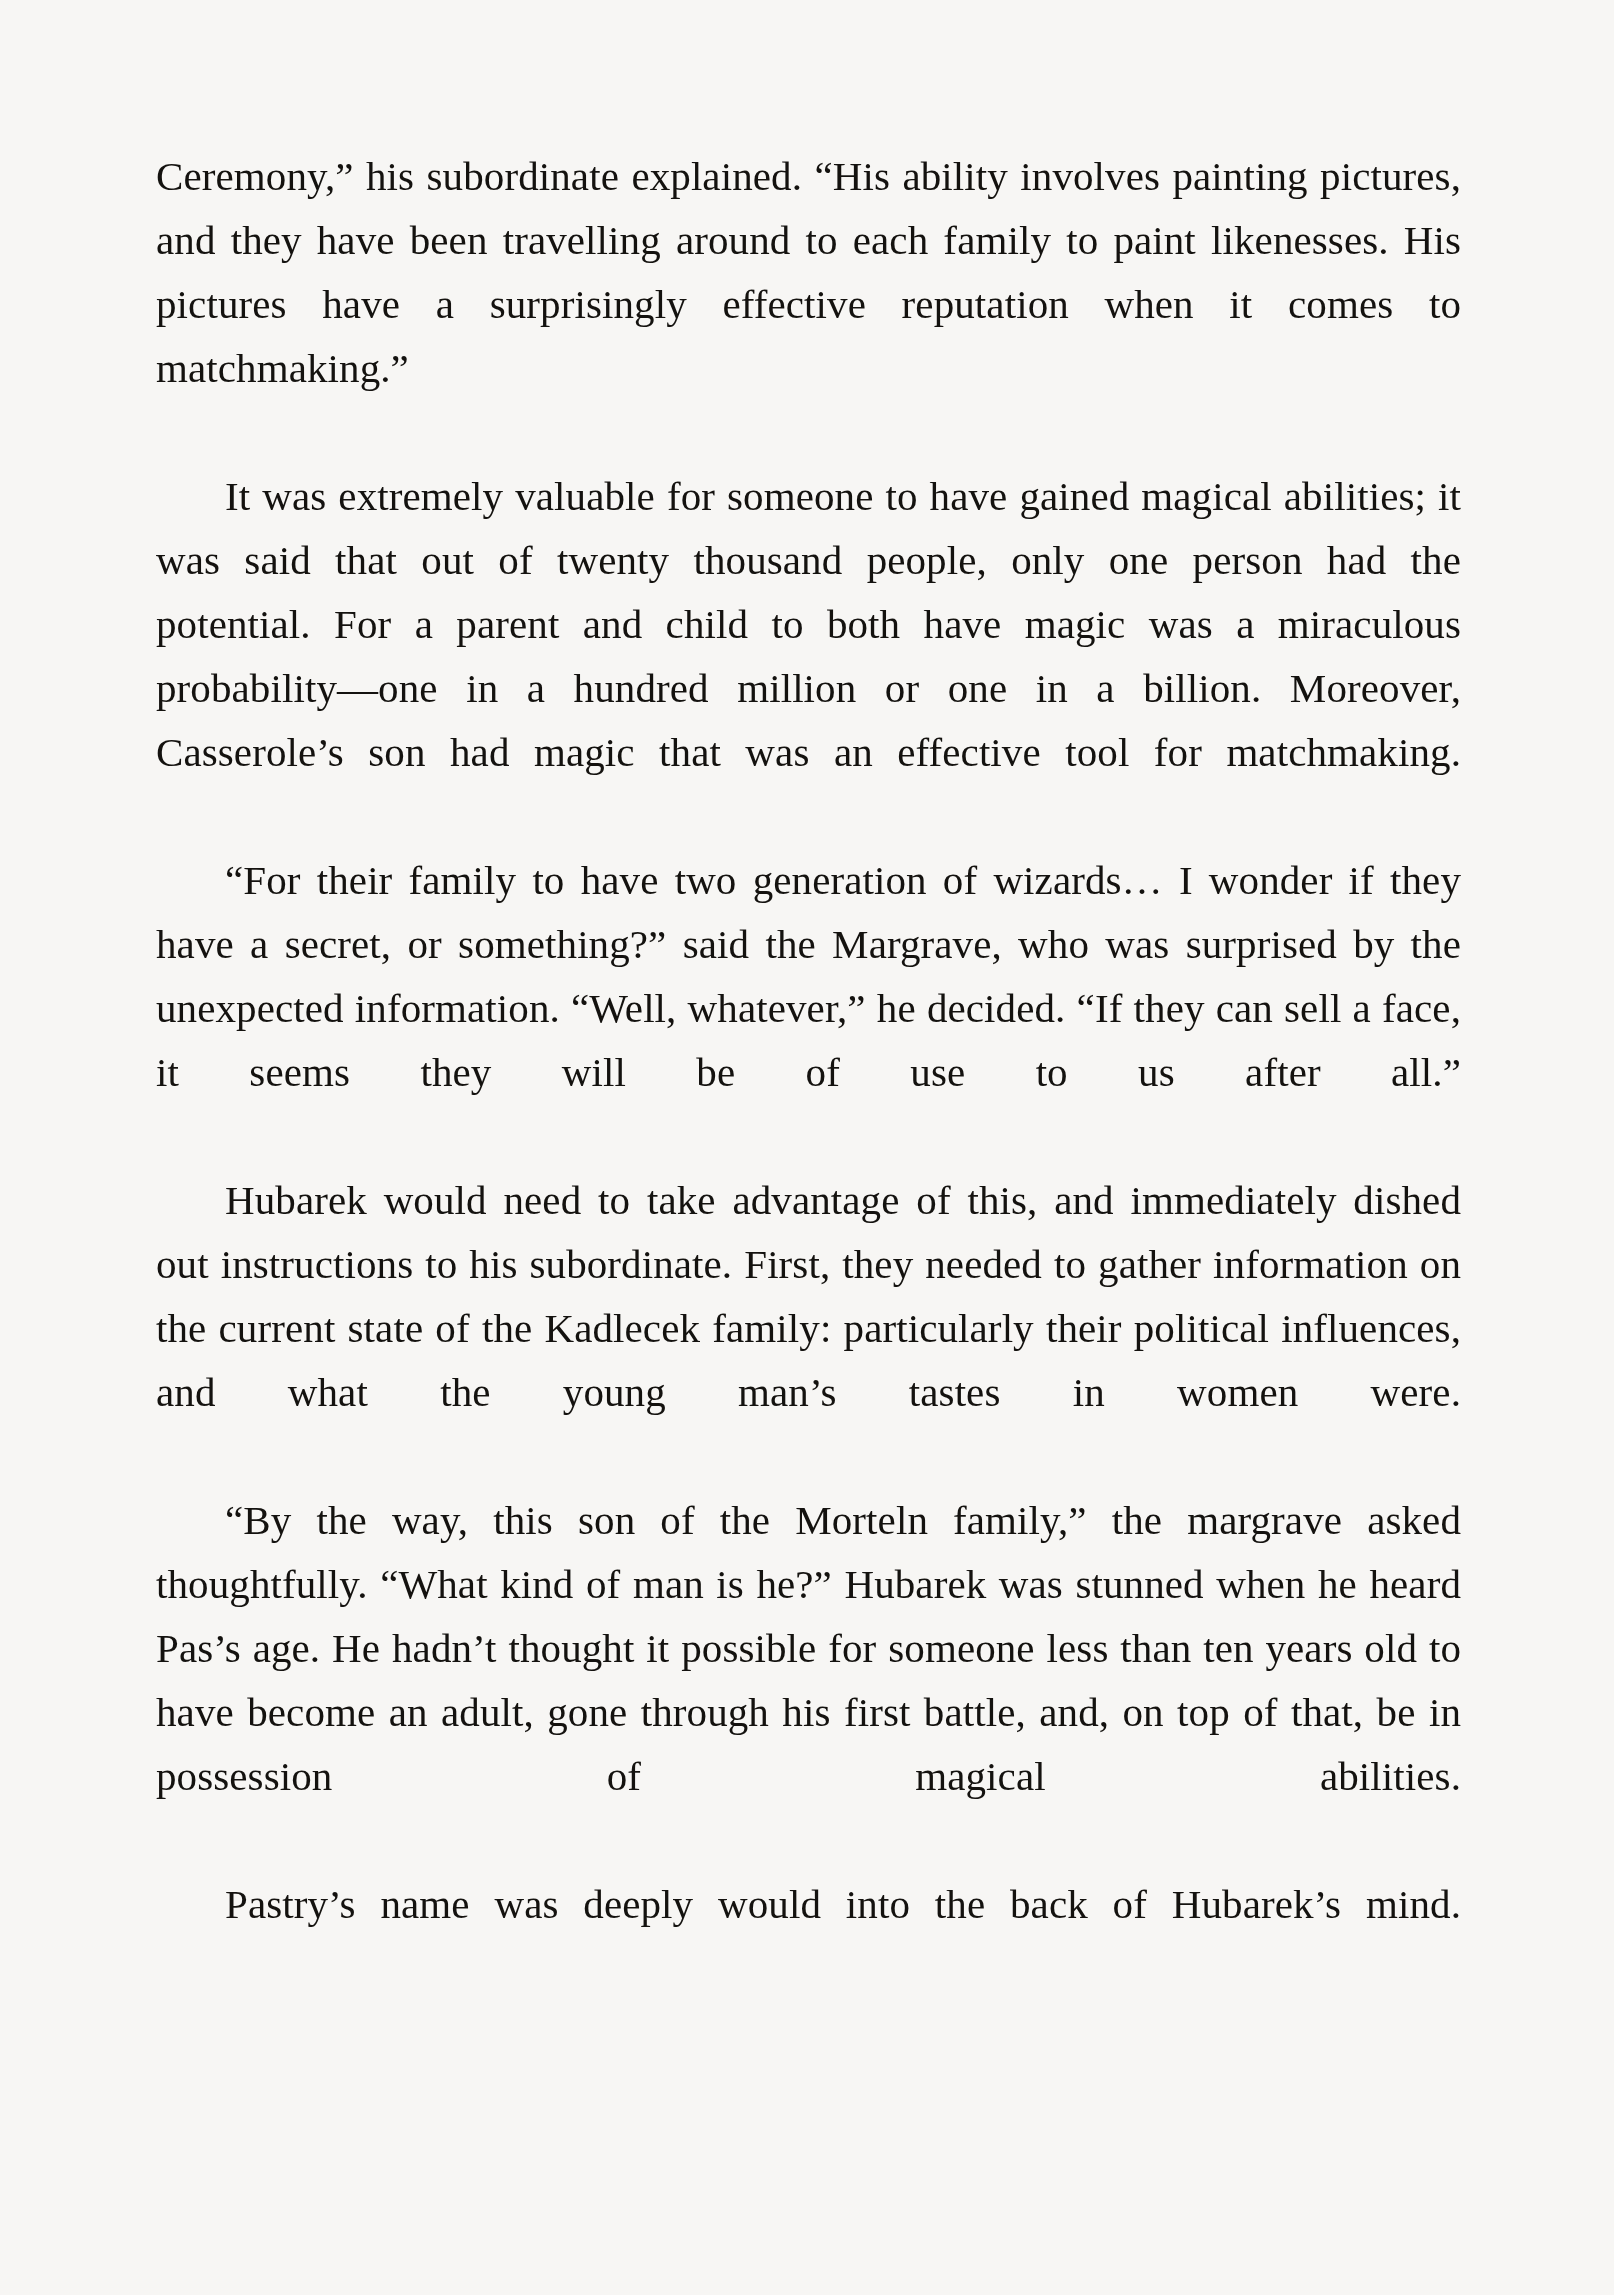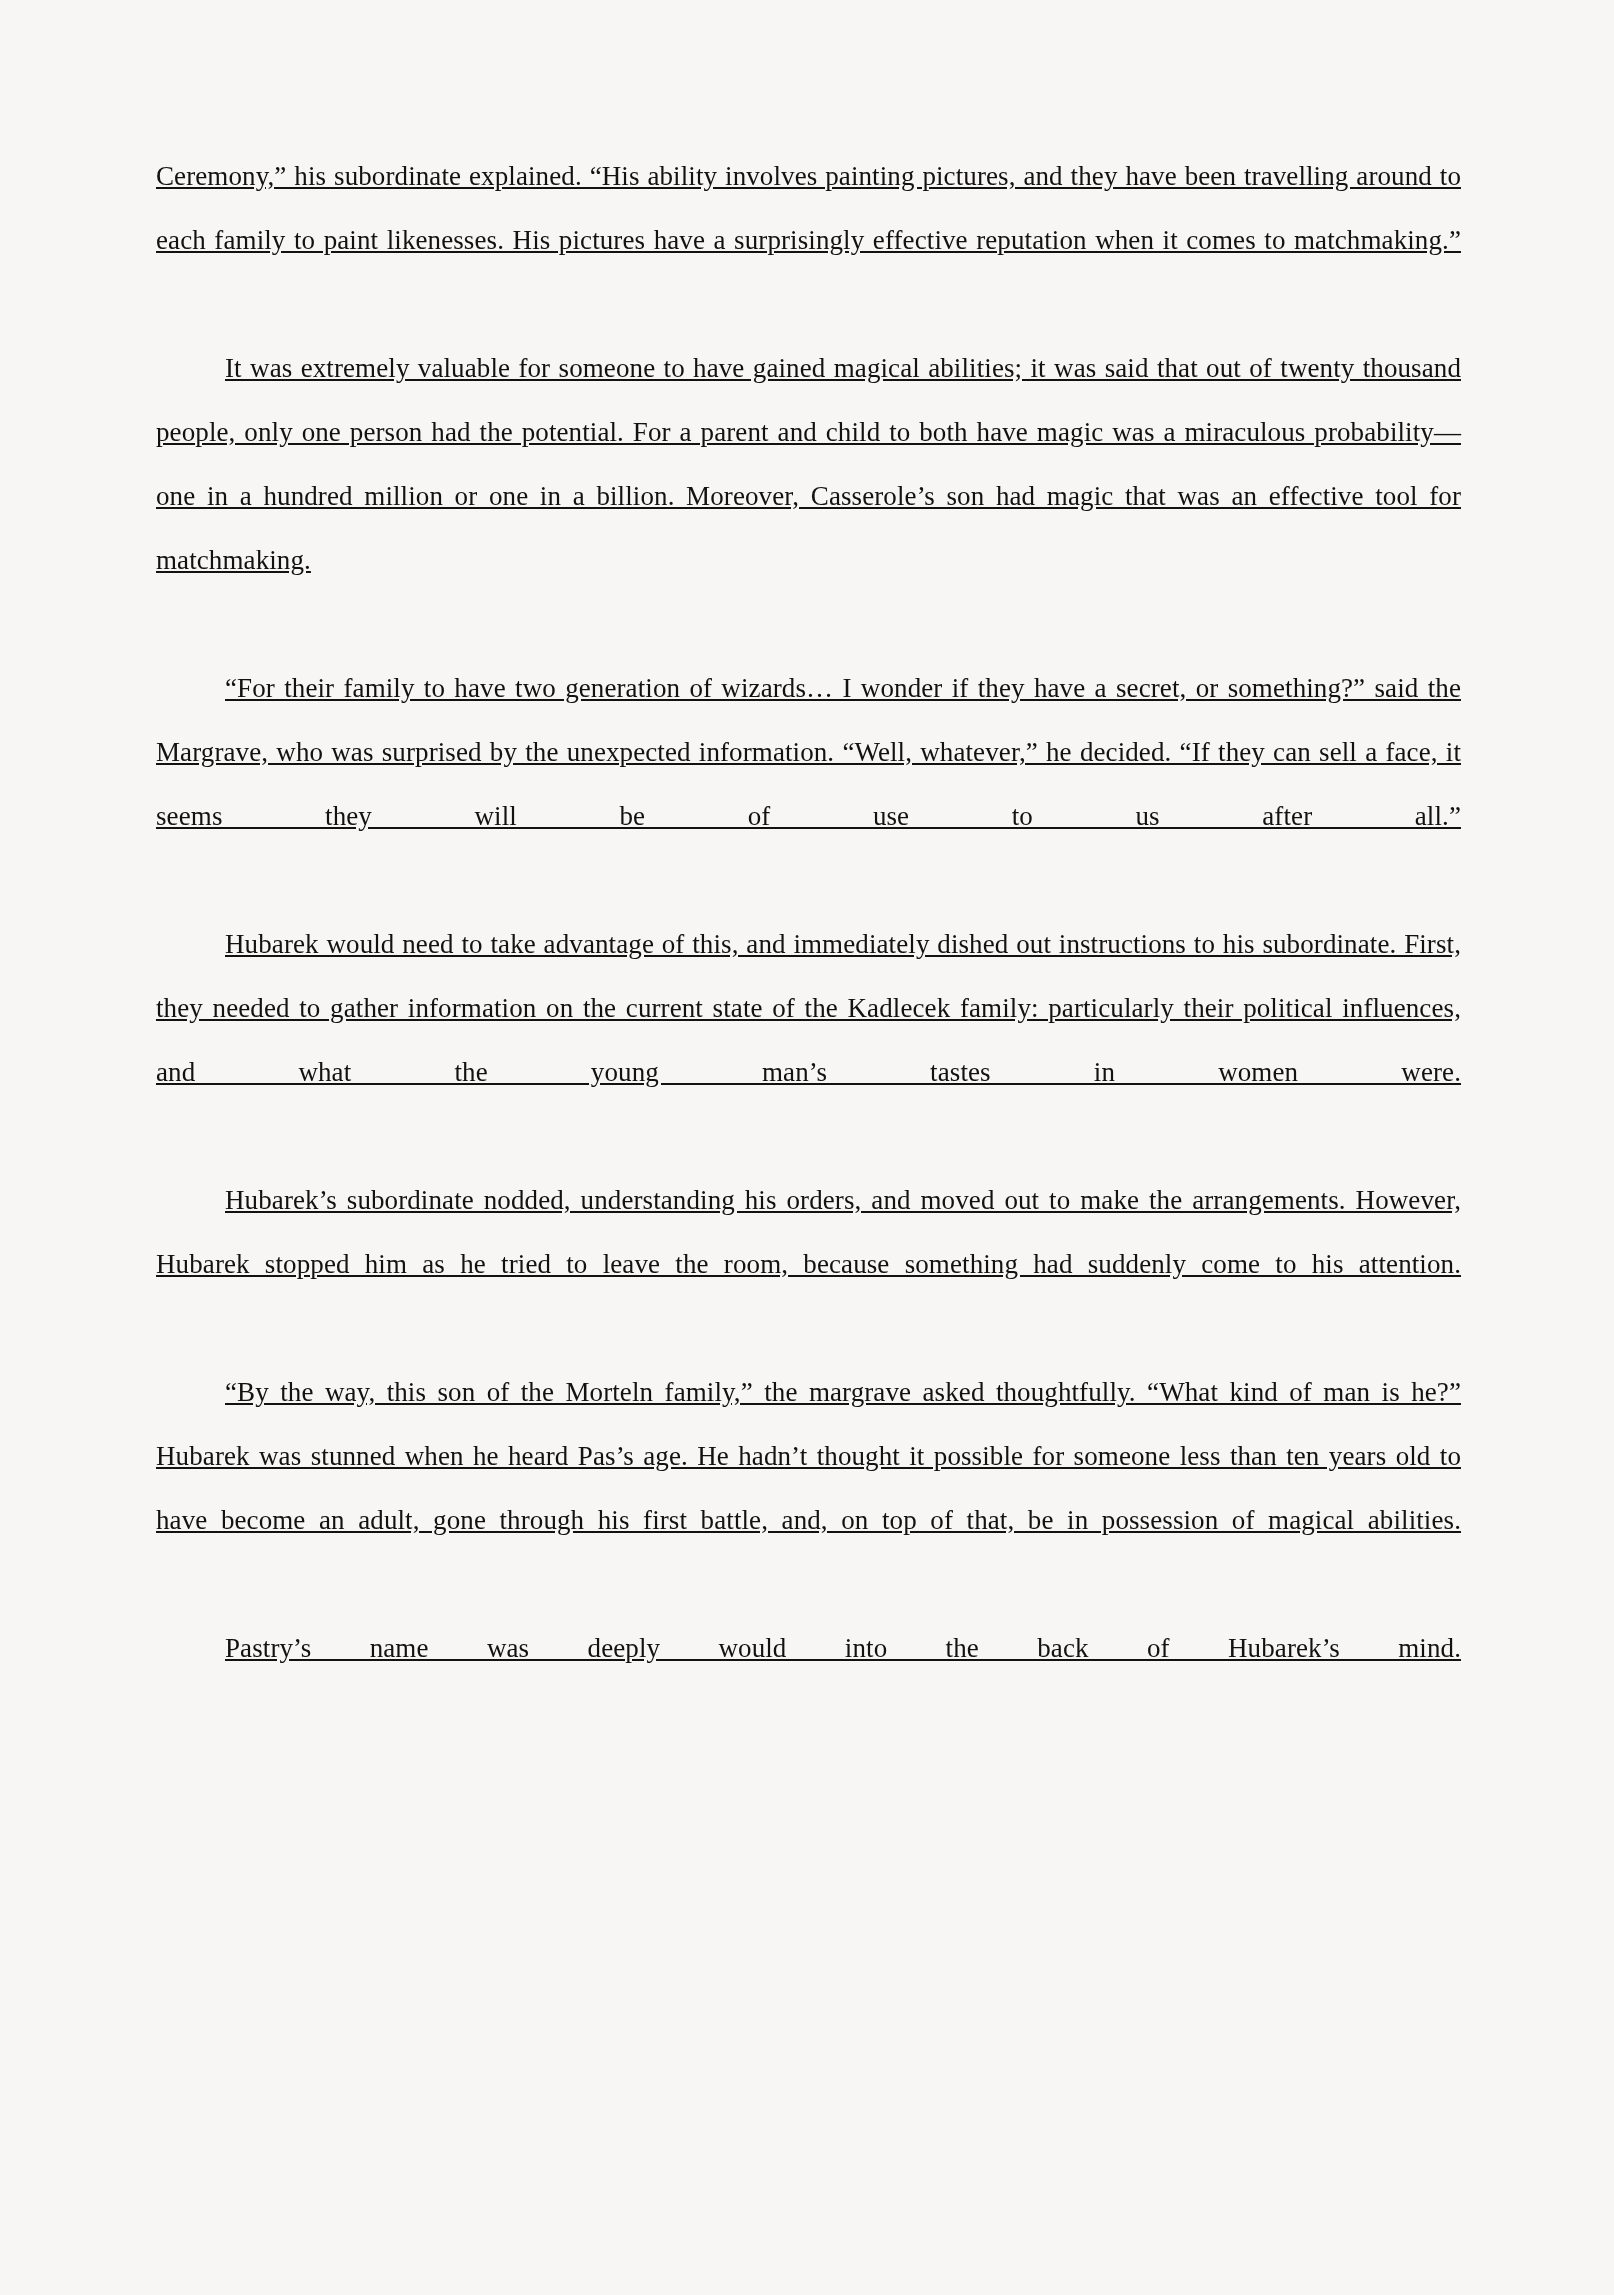--- a/index.html
+++ b/index.html
@@ -22,46 +22,44 @@
     box-sizing: border-box;
   }
   .text-column {
     position: absolute;
     left: 156px;
     top: 144px;
     width: 1305px;
   }
   p.para {
     margin: 0;
-    font-size: 27px;
+    font-size: 41px;
     line-height: 64px;
     text-align: justify;
     text-justify: inter-word;
     letter-spacing: 0.1px;
     word-spacing: 0.3px;
     hyphens: manual;
-    text-decoration: underline;
   }
   p.para.indent {
     text-indent: 69px;
   }
   
   p.para:after {
     content: "";
     display: inline-block;
     width: 100%;
   }
 </style>
 </head>
 <body>
 
 <div class="page">
   <div class="text-column">
     <p class="para">Ceremony,” his subordinate explained. “His ability involves painting pictures, and they have been travelling around to each family to paint likenesses. His pictures have a surprisingly effective reputation when it comes to matchmaking.”</p>
     <p class="para indent">It was extremely valuable for someone to have gained magical abilities; it was said that out of twenty thousand people, only one person had the potential. For a parent and child to both have magic was a miraculous probability—one in a hundred million or one in a billion. Moreover, Casserole’s son had magic that was an effective tool for matchmaking.</p>
     <p class="para indent">“For their family to have two generation of wizards… I wonder if they have a secret, or something?” said the Margrave, who was surprised by the unexpected information. “Well, whatever,” he decided. “If they can sell a face, it seems they will be of use to us after all.”</p>
     <p class="para indent">Hubarek would need to take advantage of this, and immediately dished out instructions to his subordinate. First, they needed to gather information on the current state of the Kadlecek family: particularly their political influences, and what the young man’s tastes in women were.</p>
-    <p class="para indent">Hubarek’s subordinate nodded, understanding his orders, and moved out to make the arrangements. However, Hubarek stopped him as he tried to leave the room, because something had suddenly come to his attention.</p>
     <p class="para indent">“By the way, this son of the Morteln family,” the margrave asked thoughtfully. “What kind of man is he?” Hubarek was stunned when he heard Pas’s age. He hadn’t thought it possible for someone less than ten years old to have become an adult, gone through his first battle, and, on top of that, be in possession of magical abilities.</p>
     <p class="para indent">Pastry’s name was deeply would into the back of Hubarek’s mind.</p>
   </div>
 </div>
 
 
 </body></html>

